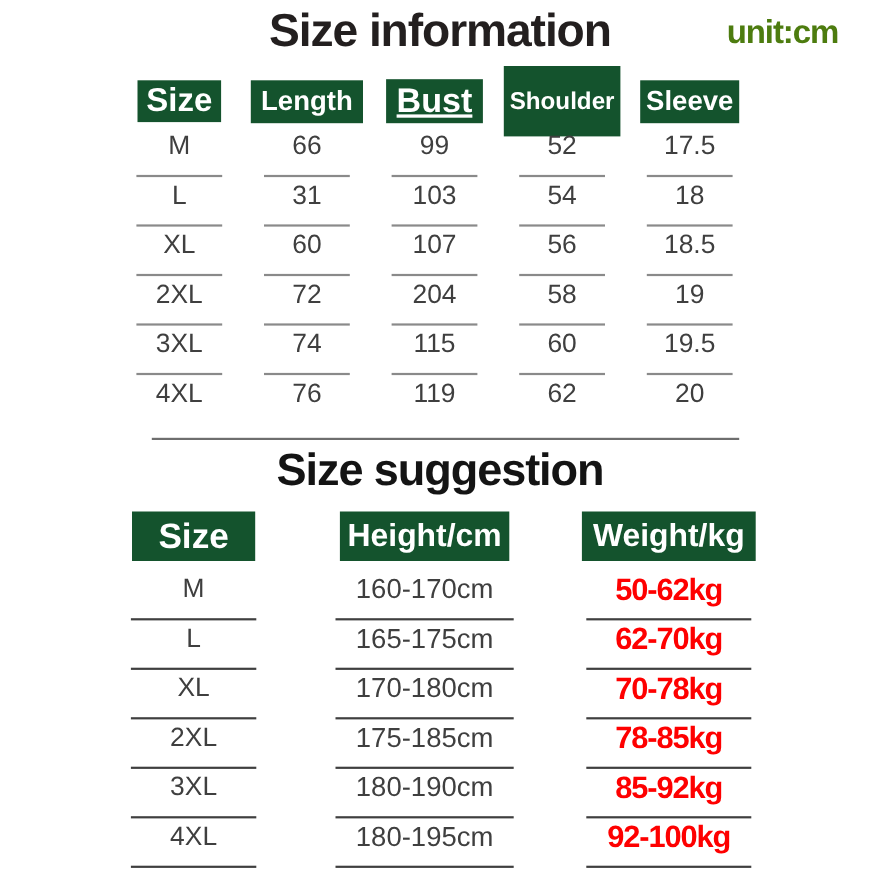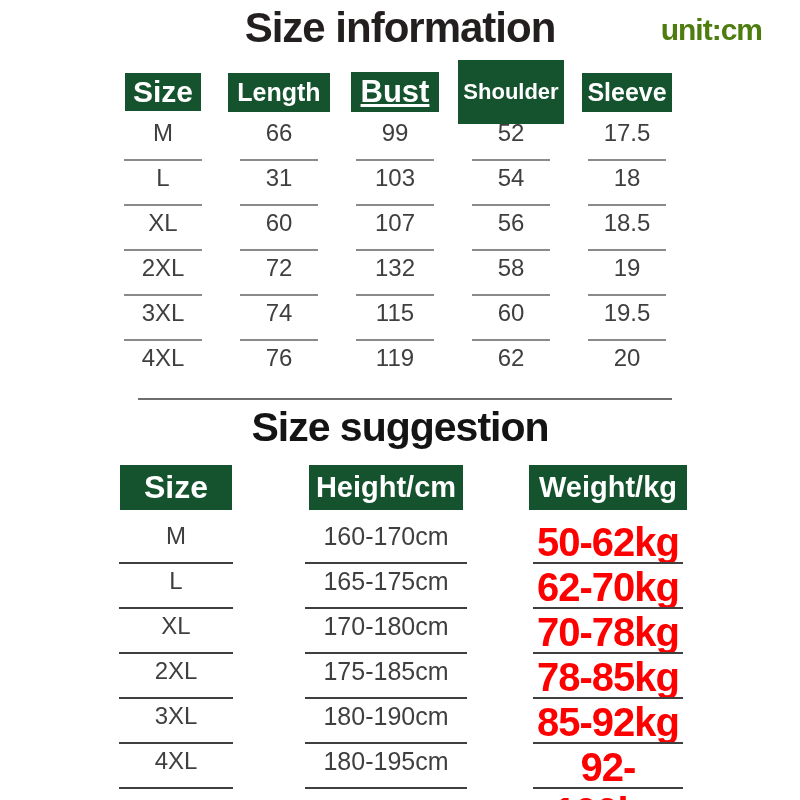--- a/index.html
+++ b/index.html
@@ -56,21 +56,21 @@
   
   .t2 { margin:10px 0 0 108px; width:580px; display:grid; grid-template-columns:136px 284px 160px; }
   .t2 .hcell { height:52px; display:flex; align-items:center; justify-content:center; }
   .hb-t2-0 { font-size:32px; padding:4px 24px; }
   .hb-t2-1 { font-size:29px; padding:6px 7px; }
   .hb-t2-2 { font-size:29px; padding:6px 10px; }
 
   .t2 .rows { margin-top:6px; display:grid; grid-template-columns:136px 284px 160px; grid-column:1 / span 3; }
   .t2 .cv   { font-size:24px; color:#3f3f3f; }
   .t2 .cv-h { font-size:25px; }
-  .t2 .cv-w { font-size:40px; font-weight:800; color:#fe0000; top:1px; letter-spacing:-1px; }
+  .t2 .cv-w { font-size:28px; font-weight:800; color:#fe0000; top:1px; letter-spacing:-1px; }
   .t2 .cline   { width:114px; border-top:2px solid #3f3f3f; }
   .t2 .cline-h { width:162px; }
   .t2 .cline-w { width:150px; }
 </style>
 </head>
 <body>
 
 <div class="page">
 
   <div class="hdr1">
@@ -161,21 +161,21 @@
 
     <div class="cell">
         <span class="cv">2XL</span>
         <span class="cline"></span>
       </div>
     <div class="cell">
         <span class="cv">72</span>
         <span class="cline"></span>
       </div>
     <div class="cell">
-        <span class="cv">132</span>
+        <span class="cv">204</span>
         <span class="cline"></span>
       </div>
     <div class="cell">
         <span class="cv">58</span>
         <span class="cline"></span>
       </div>
     <div class="cell">
         <span class="cv">19</span>
         <span class="cline"></span>
       </div>

